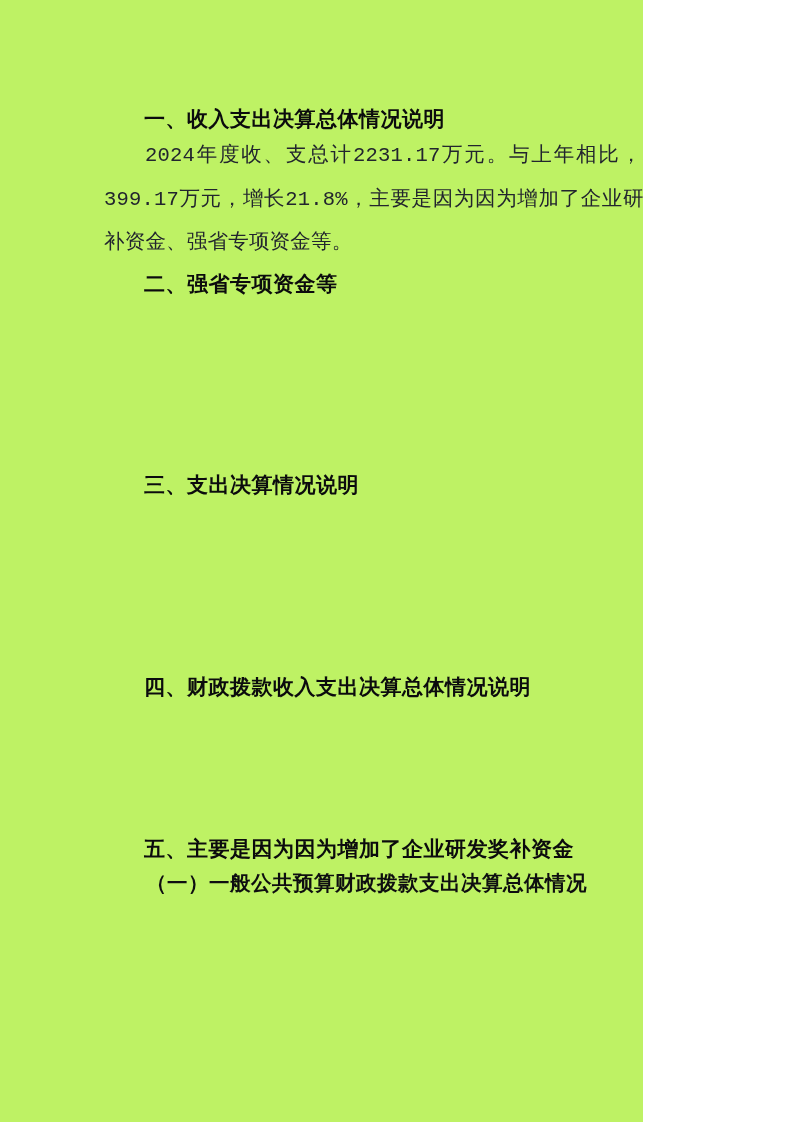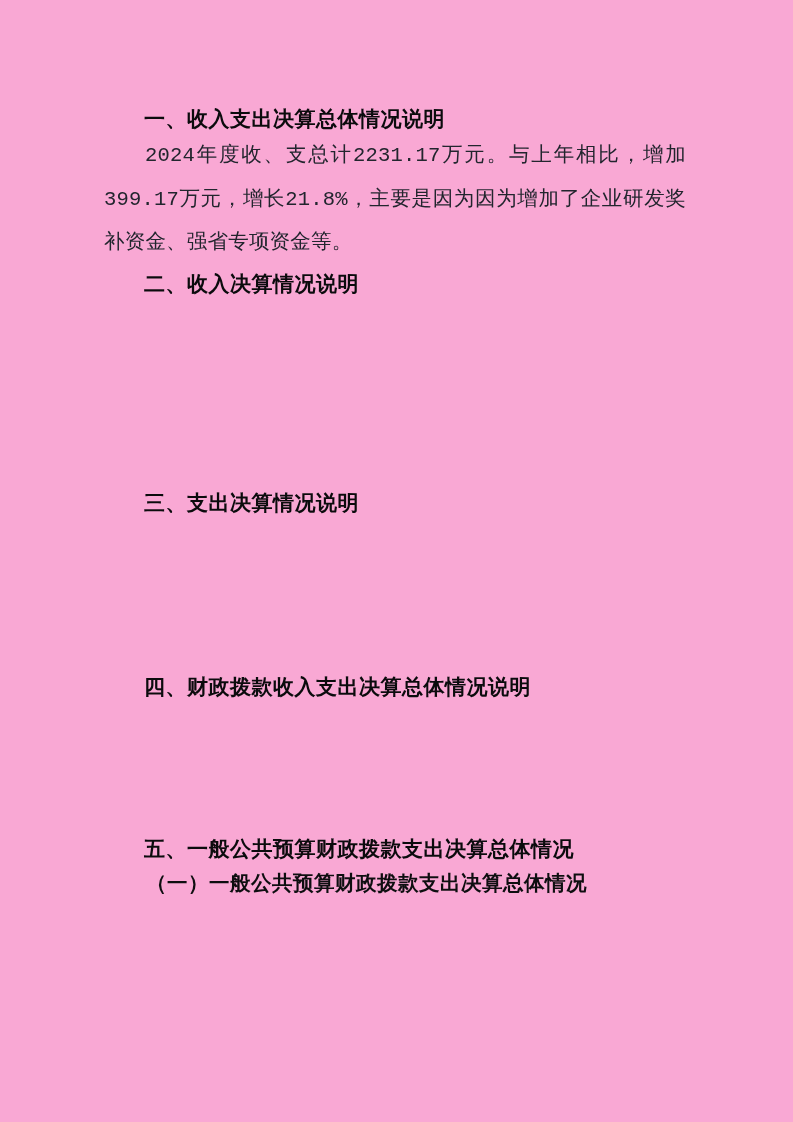--- a/index.html
+++ b/index.html
@@ -2,23 +2,23 @@
 <html><head>
 <meta charset="utf-8">
 <style>
   html, body {
     margin: 0;
     padding: 0;
     background: #ffffff;
   }
   .page {
     position: relative;
-    width: 793px;
+    width: 643px;
     height: 1122px;
-    background: #f9a8d4;
+    background: #bef264;
     overflow: hidden;
     font-family: "Liberation Serif", "DejaVu Serif", serif;
   }
   .block {
     position: absolute;
     left: 104px;
     width: 582px;
     margin: 0;
     font-family: Liberation Mono, monospace;
   }
@@ -60,40 +60,40 @@
     font-size: 14.5px;
     color: #1a1a1a;
     top: 1026px;
     padding-left: 32px;
   }
   
   .pos-s0h { top: 97px; }
   .pos-s0p { top: 134px; }
   .pos-s1h { top: 262px; }
   .pos-s1p { top: 299px; }
-  .pos-s2h { top: 481px; }
+  .pos-s2h { top: 463px; }
   .pos-s2p { top: 499px; }
   .pos-s3h { top: 665px; }
   .pos-s3p { top: 699px; }
   .pos-s4h { top: 827px; }
   .pos-s4s { top: 862px; }
   .pos-s4p { top: 907px; }
 </style>
 </head>
 <body>
 
 <div class="page">
 
   <div class="block sec-heading pos-s0h">一、收入支出决算总体情况说明</div>
   <div class="block body-para pos-s0p">2024年度收、支总计2231.17万元。与上年相比，增加399.17万元，增长21.8%，主要是因为因为增加了企业研发奖补资金、强省专项资金等。</div>
 
-  <div class="block sec-heading pos-s1h">二、收入决算情况说明</div>
+  <div class="block sec-heading pos-s1h">二、强省专项资金等</div>
 
   <div class="block sec-heading pos-s2h">三、支出决算情况说明</div>
 
   <div class="block sec-heading pos-s3h">四、财政拨款收入支出决算总体情况说明</div>
 
-  <div class="block sec-heading pos-s4h">五、一般公共预算财政拨款支出决算总体情况</div>
+  <div class="block sec-heading pos-s4h">五、主要是因为因为增加了企业研发奖补资金</div>
   <div class="block sub-heading pos-s4s">（一）一般公共预算财政拨款支出决算总体情况</div>
 
   <div class="page-number">30</div>
 
 </div>
 
 </body></html>

